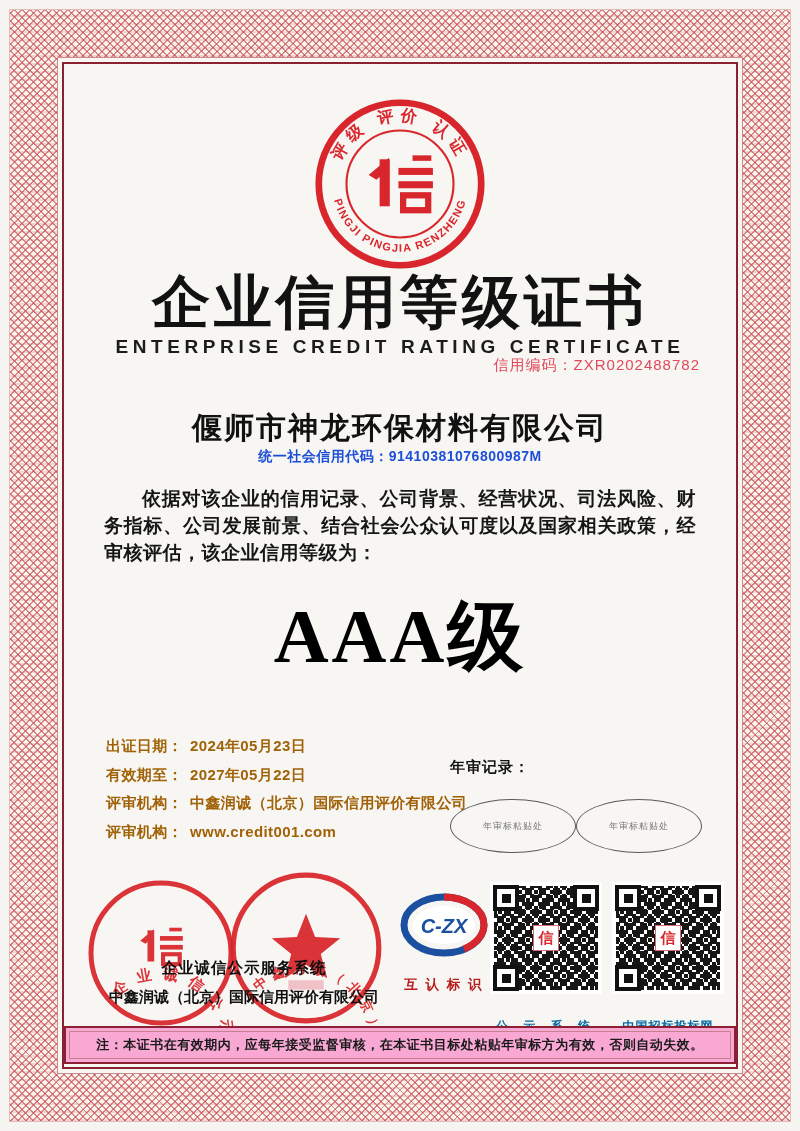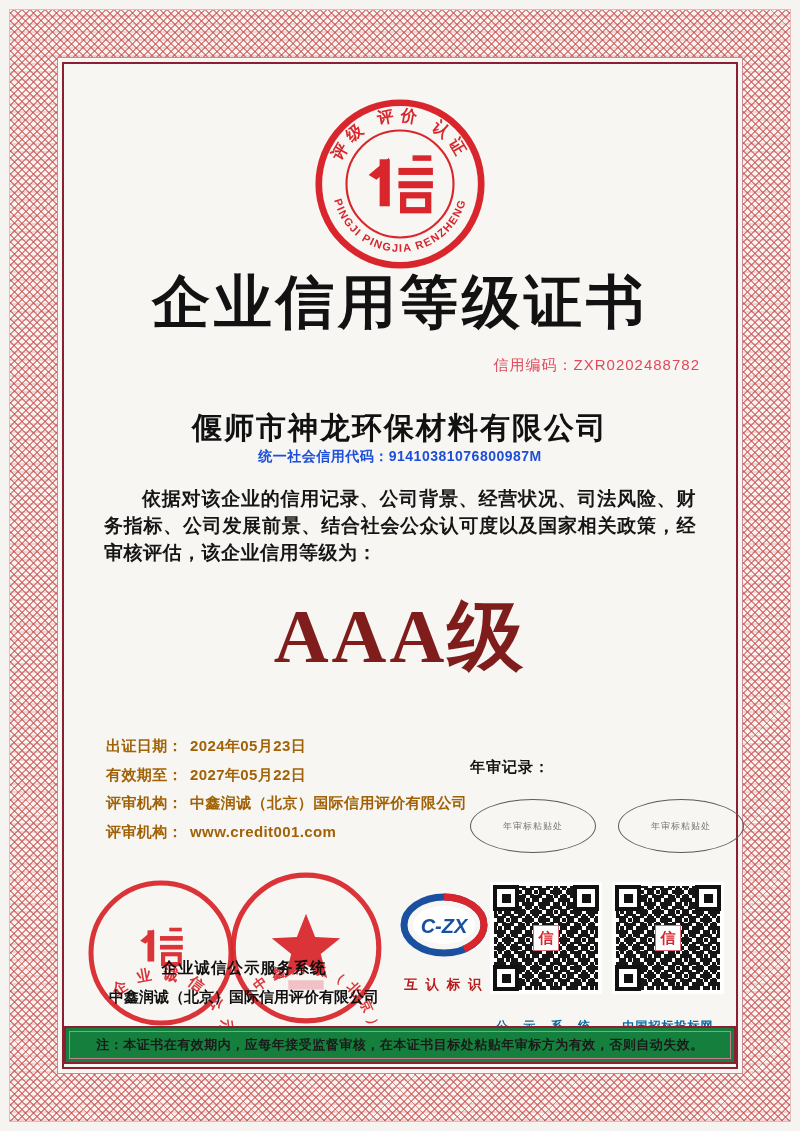--- a/index.html
+++ b/index.html
@@ -22,28 +22,28 @@
     letter-spacing:4px;color:#121212;font-family:"Liberation Sans","DejaVu Sans",sans-serif;}
   .subtitle{position:absolute;top:278px;width:100%;text-align:center;font-size:19px;font-weight:700;
     letter-spacing:4.6px;color:#1c1c1c;}
   .credit-code{position:absolute;top:298px;right:42px;font-size:15px;font-weight:400;color:#e0495a;letter-spacing:1px;}
   .company{position:absolute;top:350px;width:100%;text-align:center;font-size:30px;font-weight:900;
     color:#111;letter-spacing:2px;}
   .uscc{position:absolute;top:390px;width:100%;text-align:center;font-size:14px;font-weight:700;color:#1d4ed8;letter-spacing:.5px;}
   .body-text{position:absolute;top:428px;left:46px;right:46px;font-size:19px;font-weight:700;color:#161616;
     line-height:1.42;text-align:justify;text-indent:2em;letter-spacing:.5px;}
   .rating{position:absolute;top:528px;width:100%;text-align:center;font-size:76px;font-weight:700;
-    color:#7f1d1d;font-family:"Liberation Serif","DejaVu Serif",serif;letter-spacing:3px;}
+    color:#000000;font-family:"Liberation Serif","DejaVu Serif",serif;letter-spacing:3px;}
 
   .details{position:absolute;top:674px;left:48px;font-size:15px;font-weight:800;color:#a16207;}
   .details .row{display:flex;line-height:28.6px;letter-spacing:.4px;}
   .details .lbl{min-width:84px;}
-  .annual{position:absolute;top:700px;left:412px;width:300px;}
+  .annual{position:absolute;top:700px;left:392px;width:300px;}
   .annual-label{font-size:15px;font-weight:800;color:#141414;letter-spacing:1px;}
-  .ovals{display:flex;gap:22px;margin-top:22px;align-items:flex-end;}
+  .ovals{display:flex;margin-top:22px;align-items:flex-end;}
   .oval{width:124px;height:52px;border:1.5px solid #5a5a5a;border-radius:50%;
     display:flex;align-items:center;justify-content:center;font-size:9px;color:#777;letter-spacing:1px;}
 
   .footer{position:absolute;top:812px;left:0;right:0;height:158px;}
   .seals-wrap{position:absolute;left:28px;top:0;width:316px;height:158px;}
   .seal-a{position:absolute;left:0;top:8px;opacity:.93;}
   .seal-b{position:absolute;left:142px;top:0;opacity:.93;}
   .caption1{position:absolute;left:0;right:0;top:88px;text-align:center;font-size:15.5px;font-weight:900;
     color:#101010;z-index:3;letter-spacing:1px;}
   .caption2{position:absolute;left:-22px;width:360px;top:118px;text-align:center;font-size:15px;font-weight:900;
@@ -61,21 +61,21 @@
   .fp{position:absolute;width:18px;height:18px;border:4px solid #111;background:#fff;display:grid;place-items:center;}
   .fp::after{content:"";width:9px;height:9px;background:#111;}
   .fp.tl{left:3px;top:3px;} .fp.tr{right:3px;top:3px;} .fp.bl{left:3px;bottom:3px;}
   .qr-center{position:absolute;left:50%;top:50%;transform:translate(-50%,-50%);width:24px;height:24px;
     background:#fff;border:1.5px solid #d86a77;color:#d8262c;font-size:15px;font-weight:900;
     display:grid;place-items:center;}
   .qr-label{margin-top:24px;font-size:12px;font-weight:900;color:#0369a1;letter-spacing:1px;white-space:nowrap;}
   .qr1 .qr-label{letter-spacing:6px;}
 
   .note{position:absolute;left:6px;right:6px;top:968px;border:2.5px solid #8c2033;outline:1px solid #c4808d;outline-offset:-6px;
-    background:#15803d;padding:8px 6px;text-align:center;font-size:13px;font-weight:800;color:#1a1a1a;letter-spacing:.5px;}
+    background:#f9a8d4;padding:8px 6px;text-align:center;font-size:13px;font-weight:800;color:#1a1a1a;letter-spacing:.5px;}
 </style>
 </head>
 <body>
 
 <div class="page">
   <div class="band"></div>
   <div class="inner">
     <div class="inner-line"></div>
     <div class="content">
 
@@ -101,20 +101,21 @@
           <text font-size="11.5" font-weight="bold" fill="#d8262c" letter-spacing="1.5">
             <textPath href="#arcBot" startOffset="50%" text-anchor="middle">PINGJI PINGJIA RENZHENG</textPath>
           </text>
           <g transform="translate(90,92) scale(0.82)">
             <use href="#xinlogo"></use>
           </g>
         </svg>
       </div>
 
       <div class="title">企业信用等级证书</div>
+      <div class="subtitle">ENTERPRISE CREDIT RATING CERTIFICATE</div>
       <div class="credit-code">信用编码：ZXR0202488782</div>
       <div class="company">偃师市神龙环保材料有限公司</div>
       <div class="uscc">统一社会信用代码：91410381076800987M</div>
       <div class="body-text">依据对该企业的信用记录、公司背景、经营状况、司法风险、财务指标、公司发展前景、结合社会公众认可度以及国家相关政策，经审核评估，该企业信用等级为：</div>
       <div class="rating">AAA级</div>
 
       <div class="details">
         <div class="row">
           <span class="lbl">出证日期：</span>
           <span>2024年05月23日</span>

